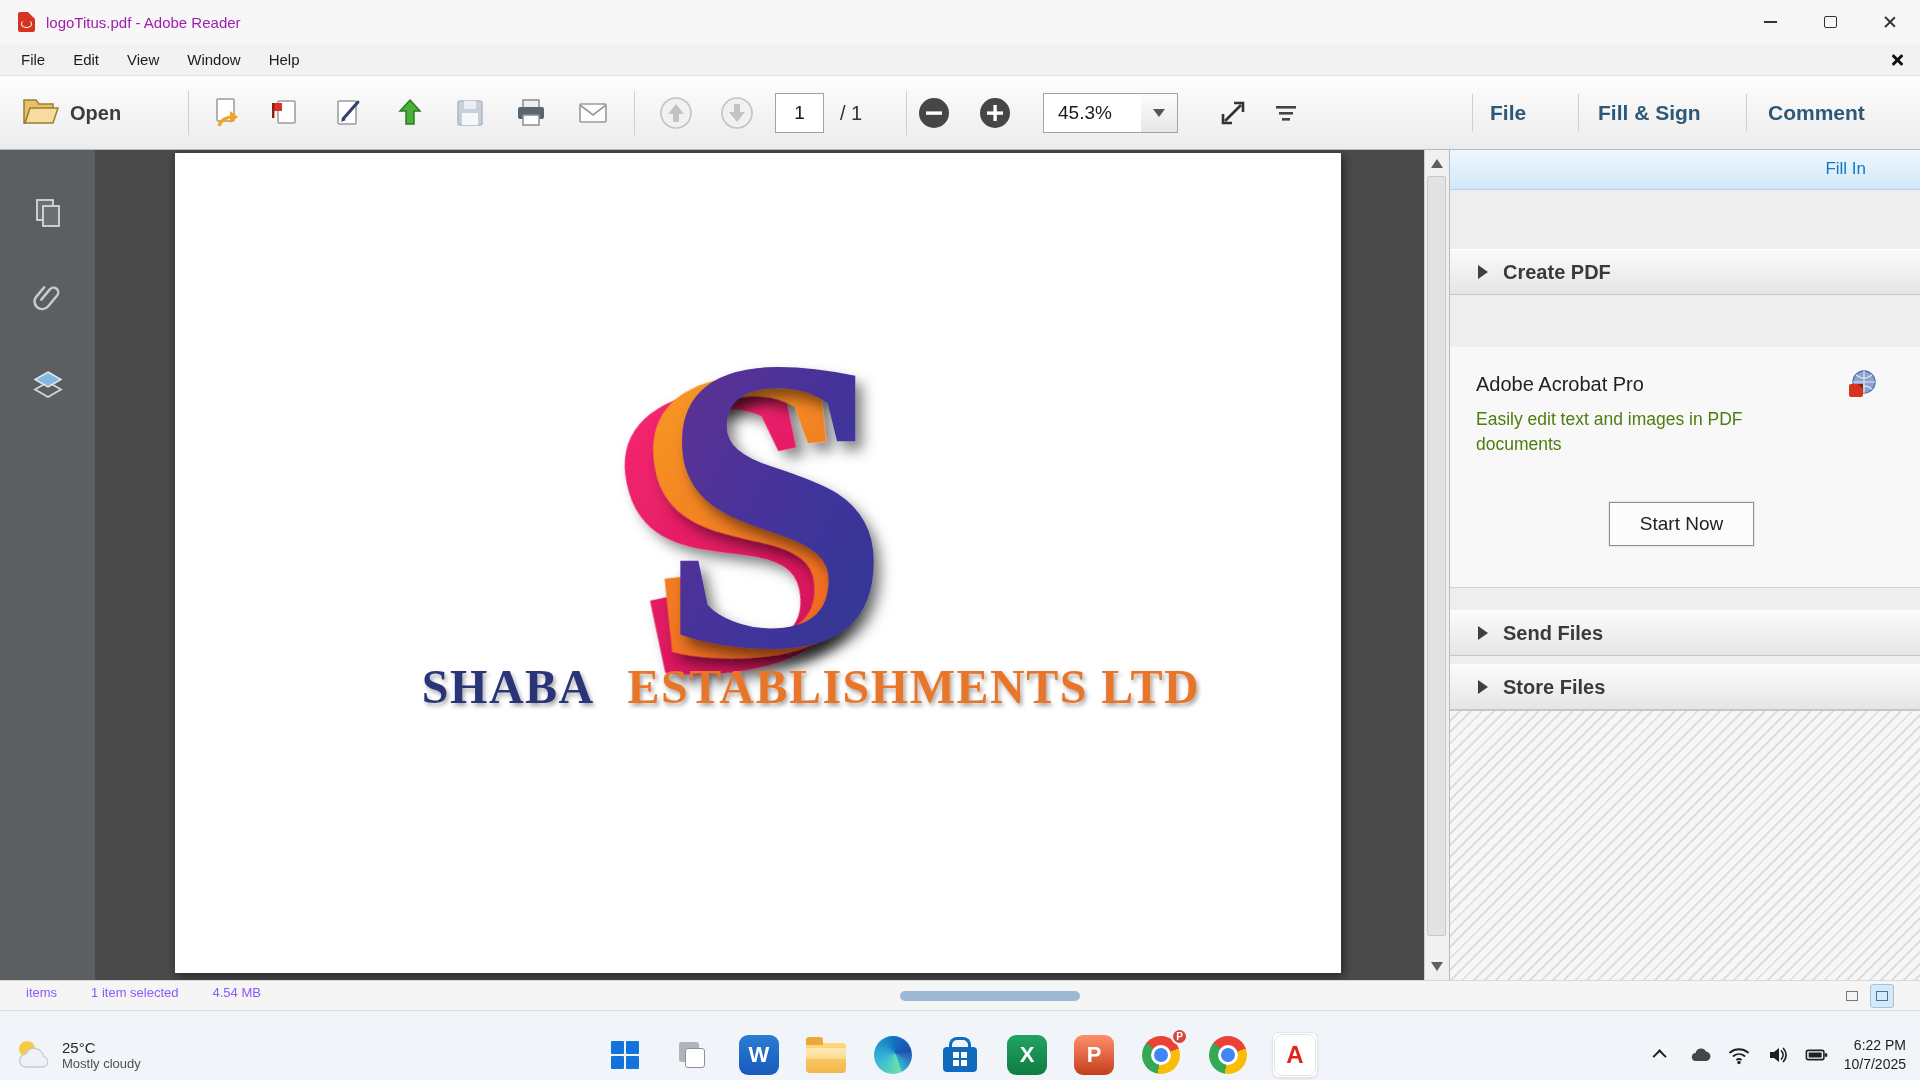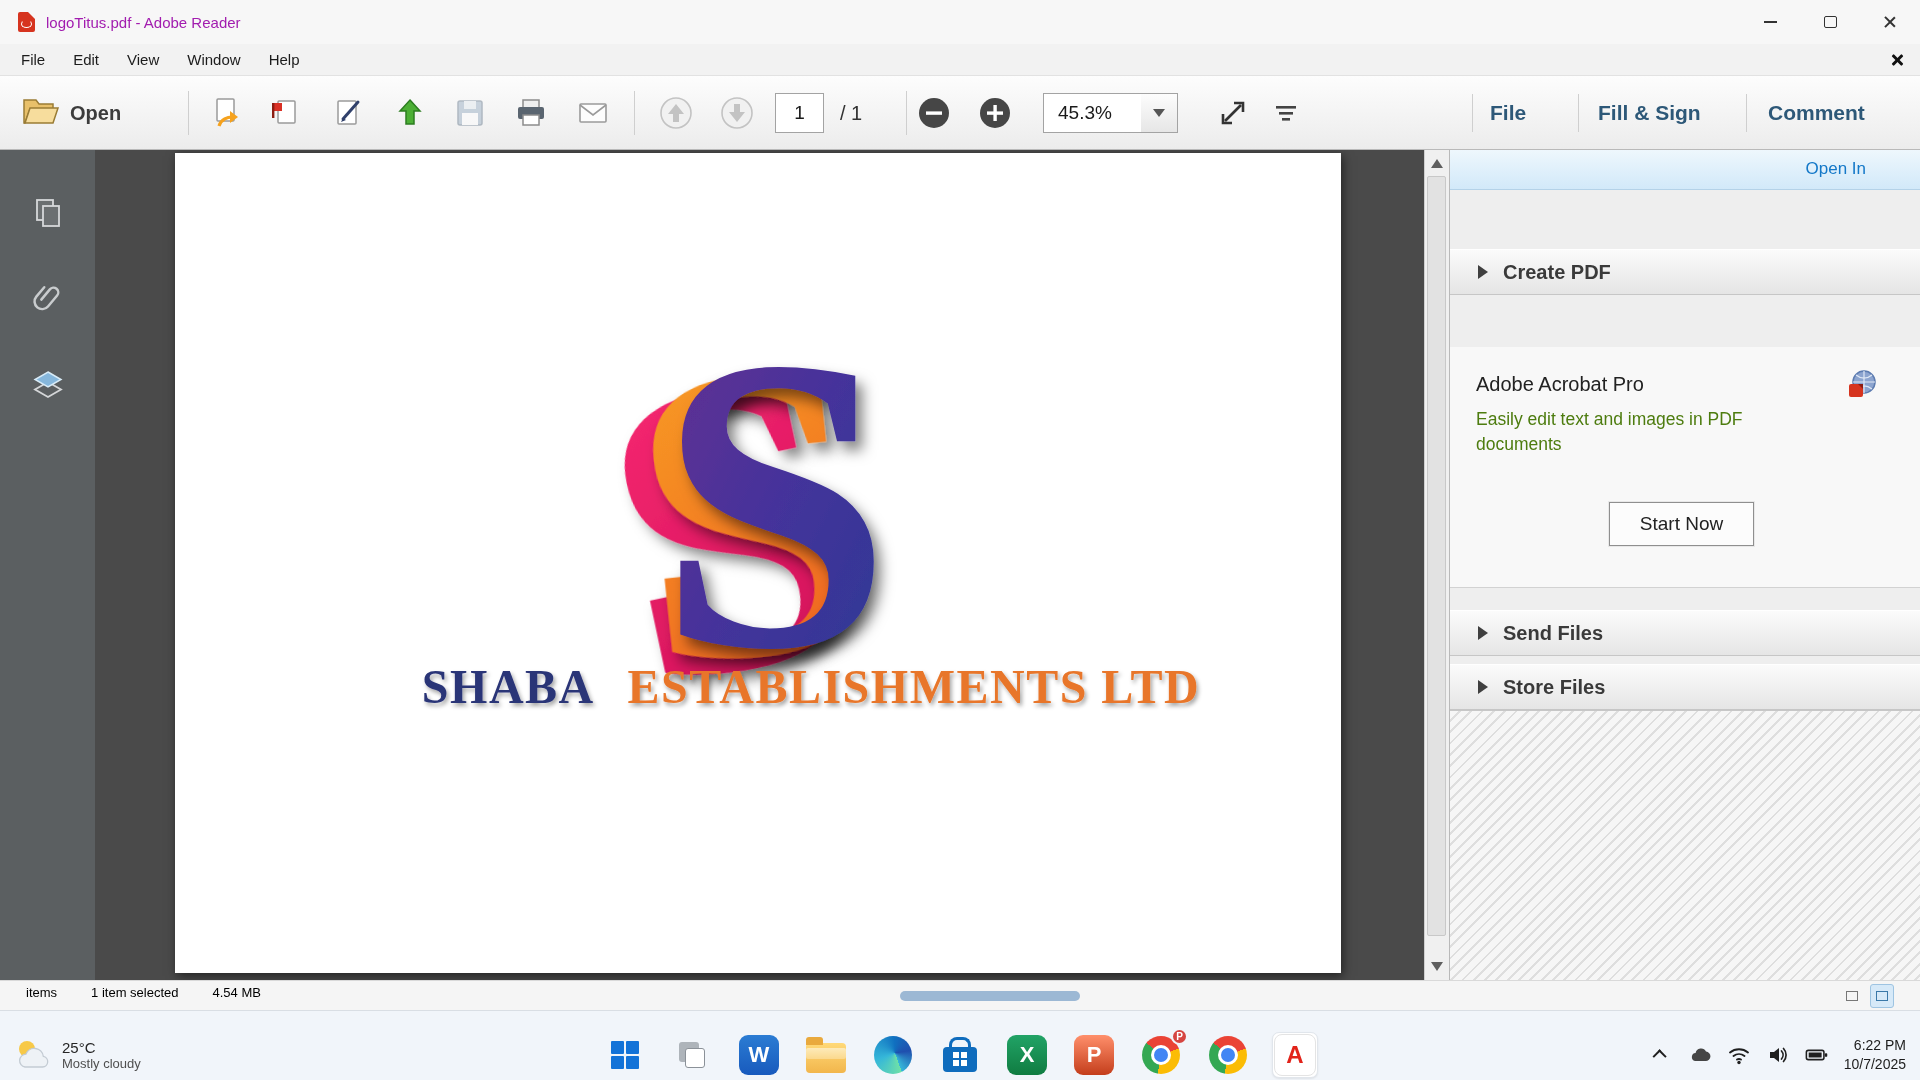--- a/index.html
+++ b/index.html
@@ -65,21 +65,21 @@
   .tri-d { width:0; height:0; border-left:7px solid transparent; border-right:7px solid transparent; border-top:10px solid #3f3f3f; }
   .pcontent { position:absolute; left:0; top:197px; width:100%; height:241px; background:#f8f8f8; border-bottom:1px solid #d2d2d2; }
   .acro-title { position:absolute; left:26px; top:26px; font-size:20px; font-weight:400; color:#222; }
   .acro-ic { position:absolute; right:42px; top:22px; }
   .acro-desc { position:absolute; left:26px; top:60px; width:310px; font-size:17.5px; color:#4d7c0f; line-height:1.45; }
   .startnow { position:absolute; left:159px; top:155px; width:145px; height:44px; background:#fcfcfc; border:1px solid #8f8f8f; font-family:"Liberation Sans",sans-serif; font-size:19px; color:#222; box-shadow:0 0 0 1px #e8e8e8; }
   .hatch { position:absolute; left:0; top:560px; width:100%; height:270px; border-top:1px solid #c7c7c7; background:repeating-linear-gradient(135deg,#f6f6f6 0 6px,#dedede 6px 8px); }
 
   
   .understrip { position:absolute; left:0; top:980px; width:100%; height:30px; background:#f5f5f5; border-top:1px solid #d9d9d9; overflow:hidden; }
-  .us-text { position:absolute; left:26px; top:4px; font-size:13px; color:#000000; display:flex; gap:34px; }
+  .us-text { position:absolute; left:26px; top:4px; font-size:13px; color:#8b5cf6; display:flex; gap:34px; }
   .us-thumb { position:absolute; left:900px; top:10px; width:180px; height:10px; border-radius:5px; background:#9cb8d4; }
   .us-view { position:absolute; top:3px; width:24px; height:24px; border-radius:3px; display:flex; align-items:center; justify-content:center; }
   .us-view.sel { background:#d6e9f8; border:1px solid #9ec4e2; }
   .us-glyph { width:12px; height:10px; border:1.5px solid #777; }
 
   
   .taskbar { position:absolute; left:0; top:1010px; width:100%; height:88px; background:#f1f5fa; border-top:1px solid #d9dee4; }
   .weather { position:absolute; left:14px; top:0; height:100%; display:flex; align-items:center; gap:10px; }
   .w-temp { font-size:15px; color:#262626; }
   .w-desc { font-size:13px; color:#4f4f4f; }
@@ -326,21 +326,21 @@
     </div>
 
     <div class="vscroll">
       <span class="scroll-arrow sa-up"></span>
       <span class="scroll-thumb"></span>
       <span class="scroll-arrow sa-dn"></span>
     </div>
 
     <div class="rightpanel">
       <div class="signin-bar">
-        <span class="signin-link">Open In</span>
+        <span class="signin-link">Fill In</span>
       </div>
 
       <div class="prow" style="top:99px">
         <span class="tri-r"></span>
         <span class="prow-label">Create PDF</span>
       </div>
 
       <div class="pcontent">
         <span class="acro-title">Adobe Acrobat Pro</span>
         <span class="acro-ic">

